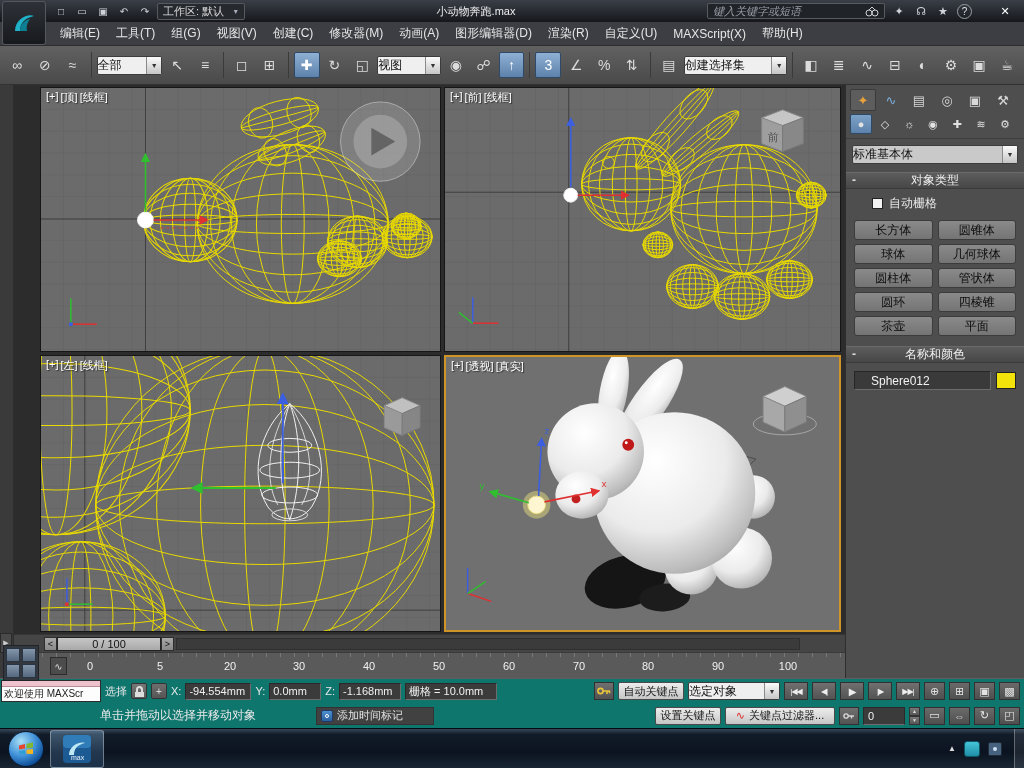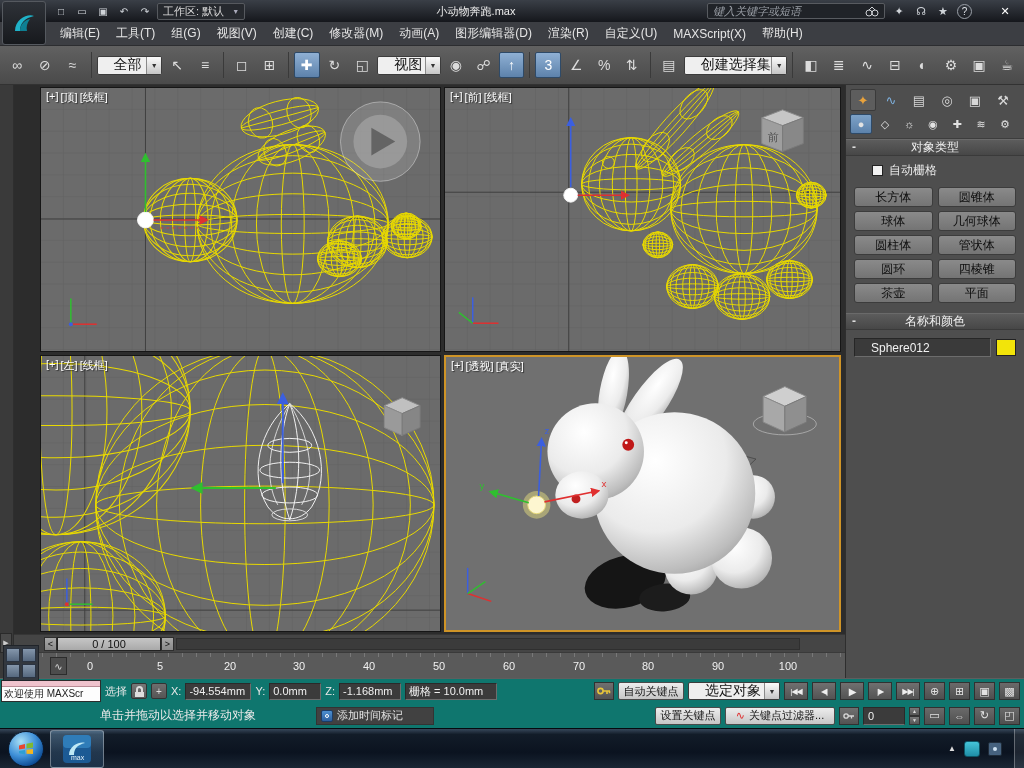--- a/index.html
+++ b/index.html
@@ -24,21 +24,21 @@
 
 .menubar{height:24px;background:#3c3e43;border-bottom:1px solid #2c2d30;display:flex;align-items:stretch;padding-left:52px;color:#e6e6e6;}
 .menu-item{display:flex;align-items:center;padding:0 8px;font-size:12px;white-space:nowrap;}
 
 
 .toolbar{height:39px;background:linear-gradient(#616161,#4a4a4a);border-bottom:1px solid #323232;display:flex;align-items:center;gap:2px;padding:0 4px;}
 .tbtn{width:26px;height:26px;display:flex;align-items:center;justify-content:center;border:1px solid transparent;border-radius:2px;color:#dcdcdc;font-size:14px;}
 .tbtn.pressed{background:linear-gradient(#8fb0d4,#5d82ab);border-color:#2e4a68;color:#fff;}
 .sep{width:1px;height:26px;background:#3a3a3a;margin:0 3px;}
 .combo-light{height:19px;background:#efefef;border:1px solid #3c3c3c;display:flex;align-items:center;color:#111;border-radius:2px;overflow:hidden;}
-.combo-light .val{flex:1;padding:0 16px;font-size:14px;white-space:nowrap;overflow:hidden;}
+.combo-light .val{flex:1;padding:0 0;font-size:12px;white-space:nowrap;overflow:hidden;}
 .combo-light .drop{width:15px;align-self:stretch;background:linear-gradient(#fbfbfb,#c6c6c6);border-left:1px solid #8a8a8a;font-size:7px;display:flex;align-items:center;justify-content:center;color:#333;}
 .w66{width:66px}.w64{width:64px}.w104{width:104px}.w92{width:92px}
 .tb-right-icons{margin-left:auto;display:flex;gap:2px;}
 
 
 .workspace{flex:1;display:flex;min-height:0;}
 .left-strip{width:14px;background:#3a3a3a;border-right:1px solid #2e2e2e;display:flex;flex-direction:column;}
 .expandbtn{margin-top:auto;margin-bottom:25px;width:12px;height:20px;background:#4a4a4a;border:1px solid #2a2a2a;color:#ccc;font-size:7px;display:flex;align-items:center;justify-content:center;}
 .center{flex:1;display:flex;flex-direction:column;min-width:0;position:relative;}
 .vp-grid{flex:1;display:grid;grid-template-columns:401px 1fr;grid-template-rows:265px 1fr;gap:3px;background:#2c2c2c;padding:2px 4px 2px 26px;}
@@ -494,20 +494,26 @@
       </div>
       <div class="cp-subtabs">
         <span class="cp-sub active">●</span>
         <span class="cp-sub">◇</span>
         <span class="cp-sub">☼</span>
         <span class="cp-sub">◉</span>
         <span class="cp-sub">✚</span>
         <span class="cp-sub">≋</span>
         <span class="cp-sub">⚙</span>
       </div>
+      <div class="cp-combo">
+        <div class="combo-light">
+          <span class="val">标准基本体</span>
+          <span class="drop">▼</span>
+        </div>
+      </div>
       <div class="rollout">
         <span class="minus">-</span>
         <span>对象类型</span>
       </div>
       <div class="cp-check">
         <span class="box"></span>
         <span>自动栅格</span>
       </div>
       <div class="cp-btns">
         <span class="cp-btn">长方体</span>

